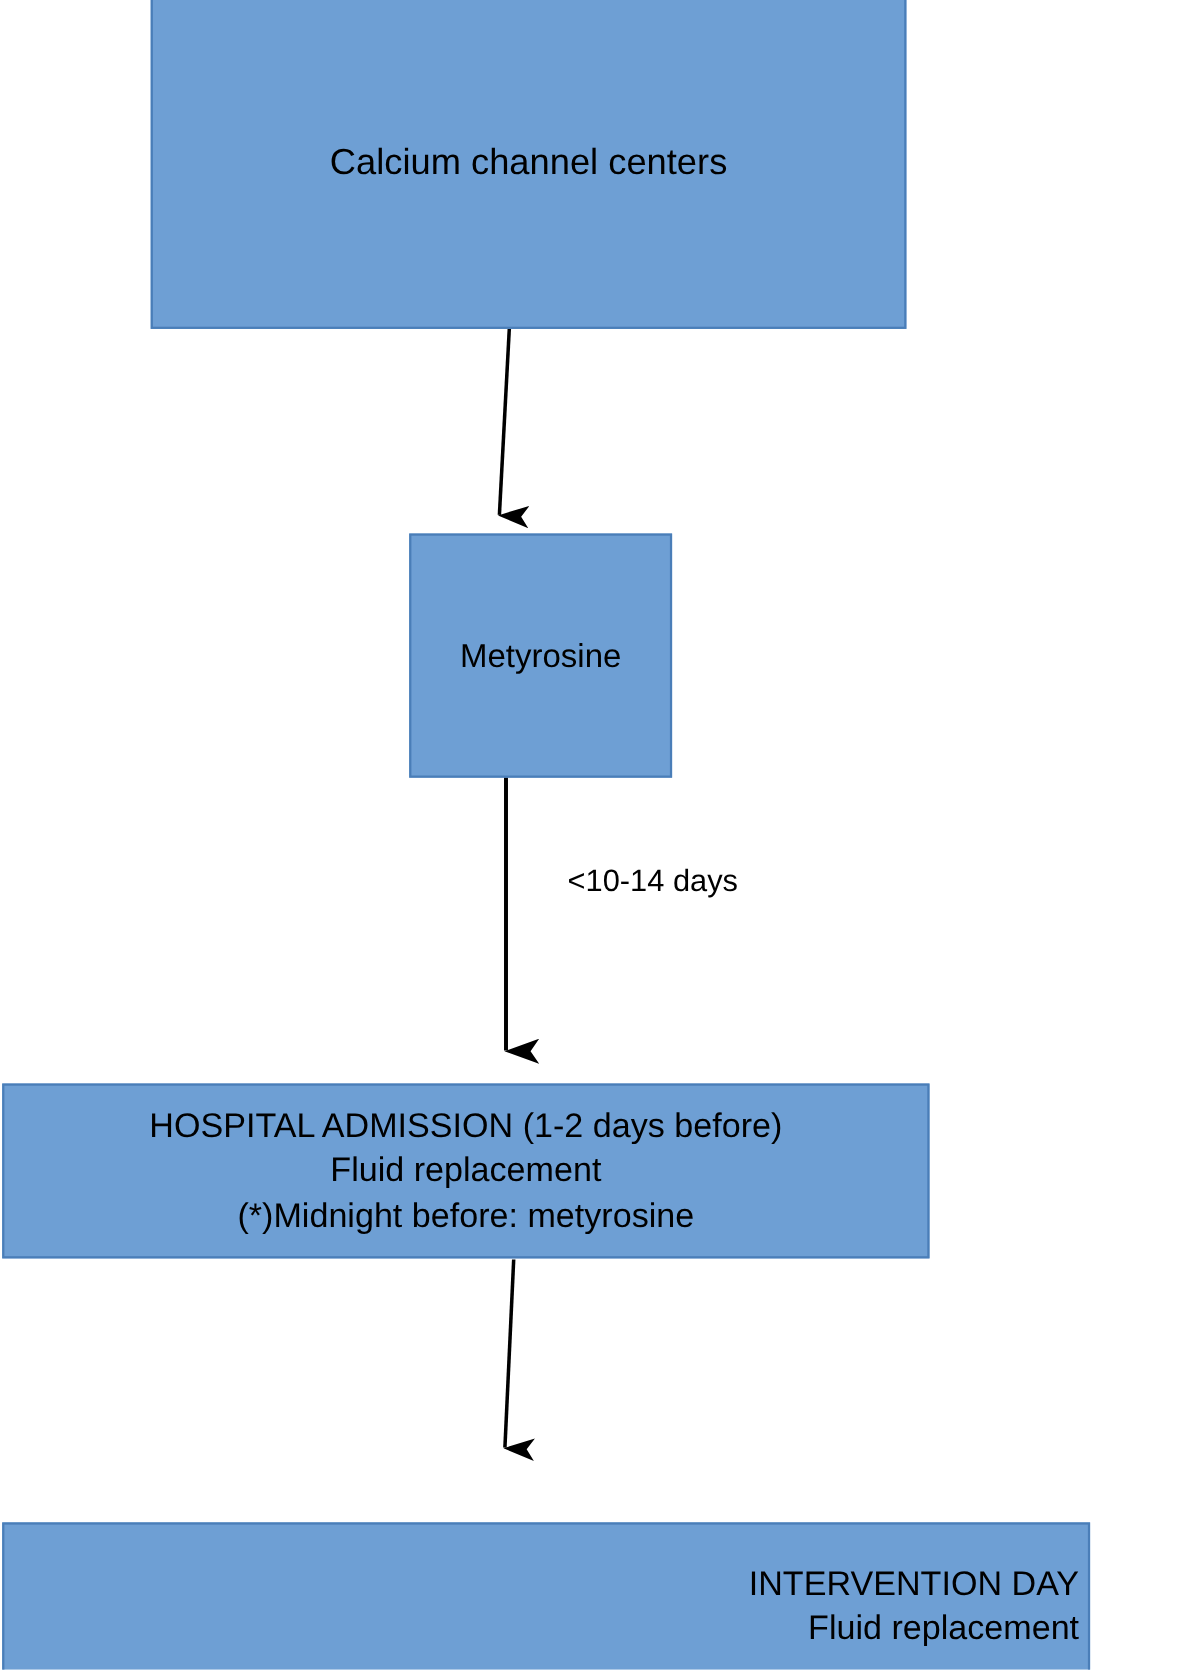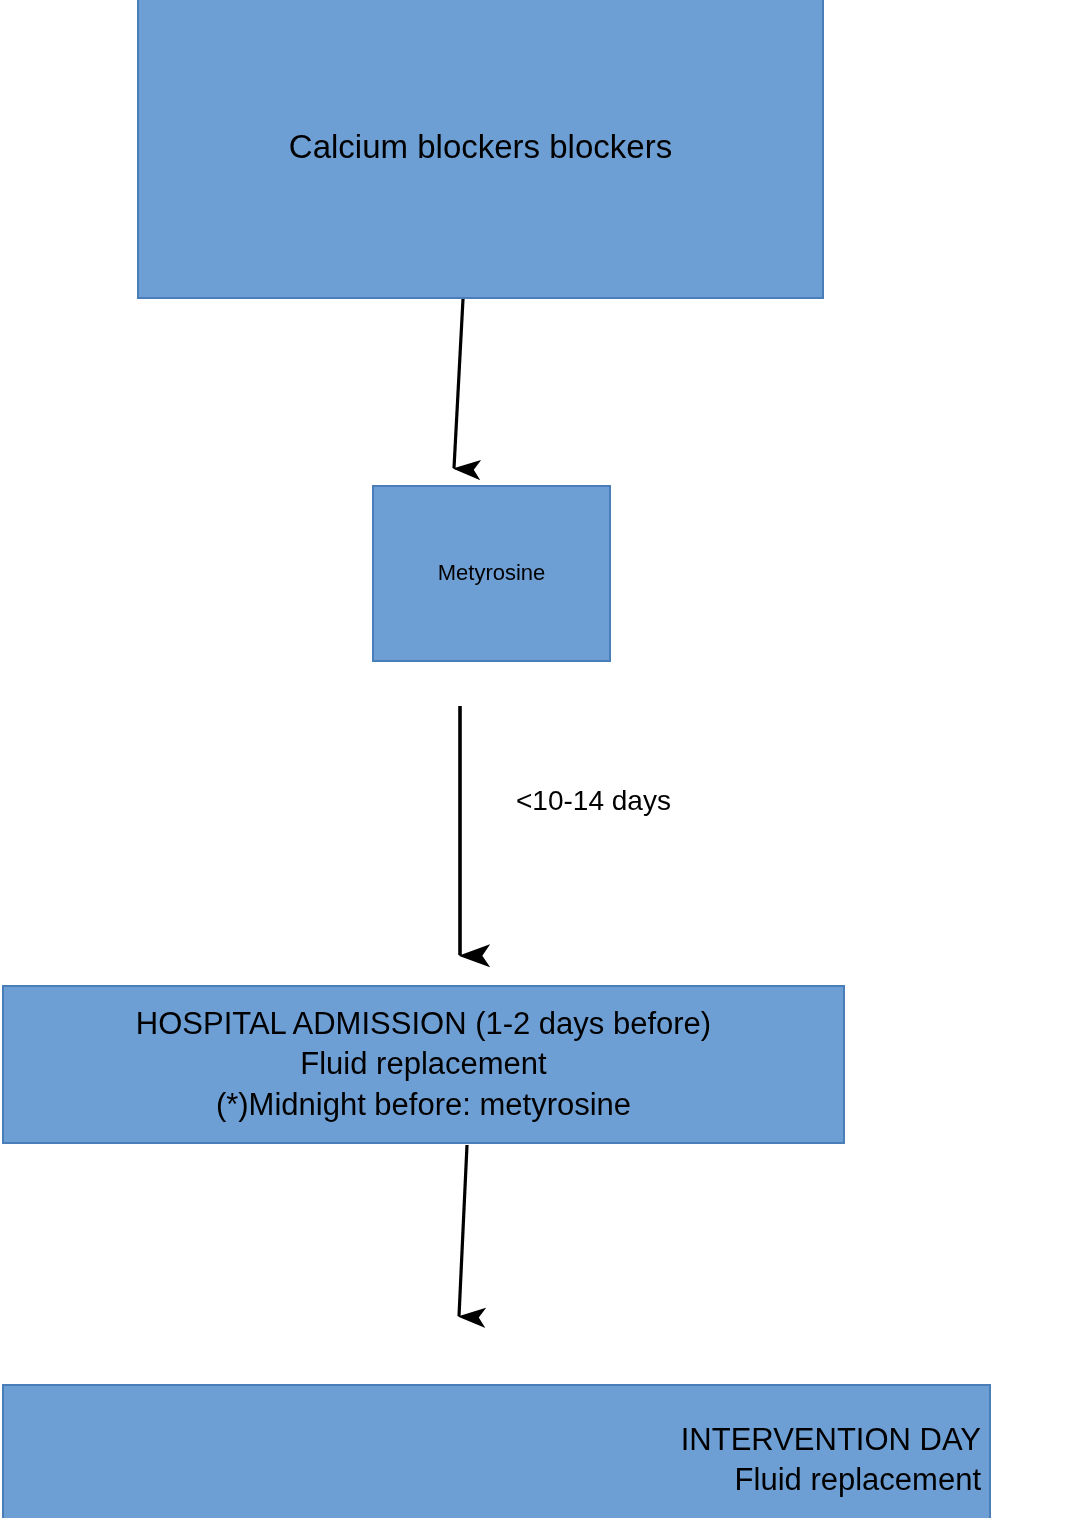--- a/index.html
+++ b/index.html
@@ -34,22 +34,22 @@
     width: 100%;
     padding: 0 8px;
     box-sizing: border-box;
   }
   
   #node-ccb {
     left: 137px;  top: -4px;   width: 687px;  height: 303px;
     font-size: 33px;
   }
   #node-metyrosine {
-    left: 372px;  top: 485px;  width: 239px;  height: 177px;
-    font-size: 22px;
+    left: 372px;  top: 485px;  width: 239px;  height: 222px;
+    font-size: 30px;
   }
   #node-admission {
     left: 2px;    top: 985px;  width: 843px;  height: 159px;
     font-size: 31px;
   }
   #node-intervention {
     left: 2px;    top: 1384px; width: 989px;  height: 152px;
     font-size: 31px;
     text-align: right;
   }
@@ -97,21 +97,21 @@
     </defs>
 
     <line x1="463" y1="299" x2="454" y2="468" stroke="#000000" stroke-width="3.2" marker-end="url(#arrowhead)"></line>
 
     <line x1="460" y1="706" x2="460" y2="955" stroke="#000000" stroke-width="3.6" marker-end="url(#arrowhead)"></line>
 
     <line x1="467" y1="1145" x2="459" y2="1316" stroke="#000000" stroke-width="3.2" marker-end="url(#arrowhead)"></line>
   </svg>
 
   <div class="node" id="node-ccb">
-    <div class="node-inner">Calcium blockers blockers</div>
+    <div class="node-inner">Calcium channel centers</div>
   </div>
 
   <div class="node" id="node-metyrosine">
     <div class="node-inner">Metyrosine</div>
   </div>
 
   <div class="node" id="node-admission">
     <div class="node-inner">HOSPITAL ADMISSION (1-2 days before)
 Fluid replacement
 (*)Midnight before: metyrosine</div>

